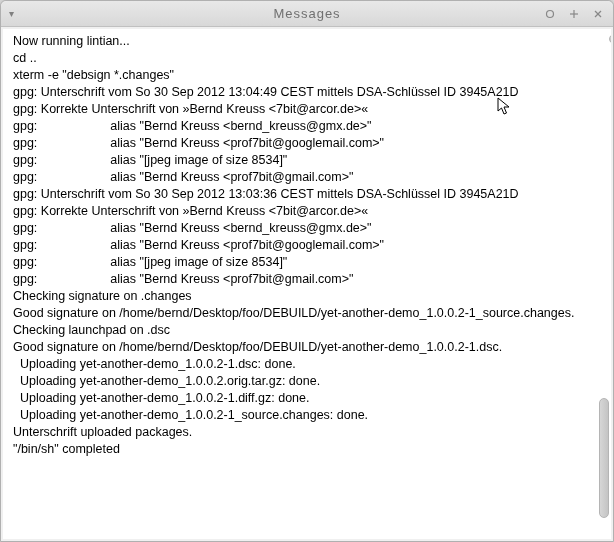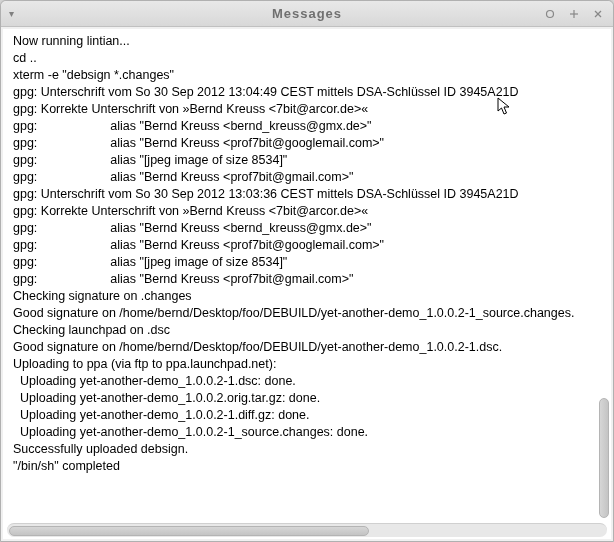--- a/index.html
+++ b/index.html
@@ -38,21 +38,21 @@
       display: flex;
       align-items: center;
       gap: 4px;
     }
     .title-text {
       position: absolute;
       left: 50%;
       transform: translateX(-50%);
       color: #707070;
       font-size: 13px;
-      font-weight: bold;
+      font-weight: normal;
       letter-spacing: 1px;
     }
     .titlebar-right {
       margin-left: auto;
       display: flex;
       gap: 10px;
       align-items: center;
     }
     .win-btn {
       width: 14px;
@@ -68,21 +68,20 @@
       color: #808080;
       font-size: 10px;
     }
     .content-wrap {
       flex: 1;
       background: #ffffff;
       margin: 2px;
       overflow: hidden;
       position: relative;
       display: flex;
-      flex-direction: column;
     }
     .content {
       flex: 1;
       background: #ffffff;
       padding: 4px 10px;
       font-family: sans-serif;
       font-size: 12.5px;
       line-height: 17px;
       color: #000000;
       overflow-x: hidden;
@@ -182,26 +181,25 @@
       <div class="line">gpg: Unterschrift vom So 30 Sep 2012 13:03:36 CEST mittels DSA-Schlüssel ID 3945A21D</div>
       <div class="line">gpg: Korrekte Unterschrift von »Bernd Kreuss &lt;7bit@arcor.de&gt;«</div>
       <div class="line">gpg:                     alias "Bernd Kreuss &lt;bernd_kreuss@gmx.de&gt;"</div>
       <div class="line">gpg:                     alias "Bernd Kreuss &lt;prof7bit@googlemail.com&gt;"</div>
       <div class="line">gpg:                     alias "[jpeg image of size 8534]"</div>
       <div class="line">gpg:                     alias "Bernd Kreuss &lt;prof7bit@gmail.com&gt;"</div>
       <div class="line">Checking signature on .changes</div>
       <div class="line">Good signature on /home/bernd/Desktop/foo/DEBUILD/yet-another-demo_1.0.0.2-1_source.changes.</div>
       <div class="line">Checking launchpad on .dsc</div>
       <div class="line">Good signature on /home/bernd/Desktop/foo/DEBUILD/yet-another-demo_1.0.0.2-1.dsc.</div>
-      <div class="line">Uploading to ppa (via ftp to ppa.launchpad.net):</div>
       <div class="line">  Uploading yet-another-demo_1.0.0.2-1.dsc: done.</div>
       <div class="line">  Uploading yet-another-demo_1.0.0.2.orig.tar.gz: done.</div>
       <div class="line">  Uploading yet-another-demo_1.0.0.2-1.diff.gz: done.</div>
       <div class="line">  Uploading yet-another-demo_1.0.0.2-1_source.changes: done.</div>
-      <div class="line">Successfully uploaded debsign.</div>
+      <div class="line">Unterschrift uploaded packages.</div>
       <div class="line">"/bin/sh" completed</div>
 
       <svg class="cursor-arrow" width="16" height="20" viewBox="0 0 16 20">
         <path d="M1 1 L1 14 L4.5 11 L7 17 L9.5 16 L7 10 L12 10 Z" fill="white" stroke="black" stroke-width="1"></path>
       </svg>
     </div>
 
     <div class="hscroll-track">
       <div class="hscroll-thumb"></div>
     </div>

